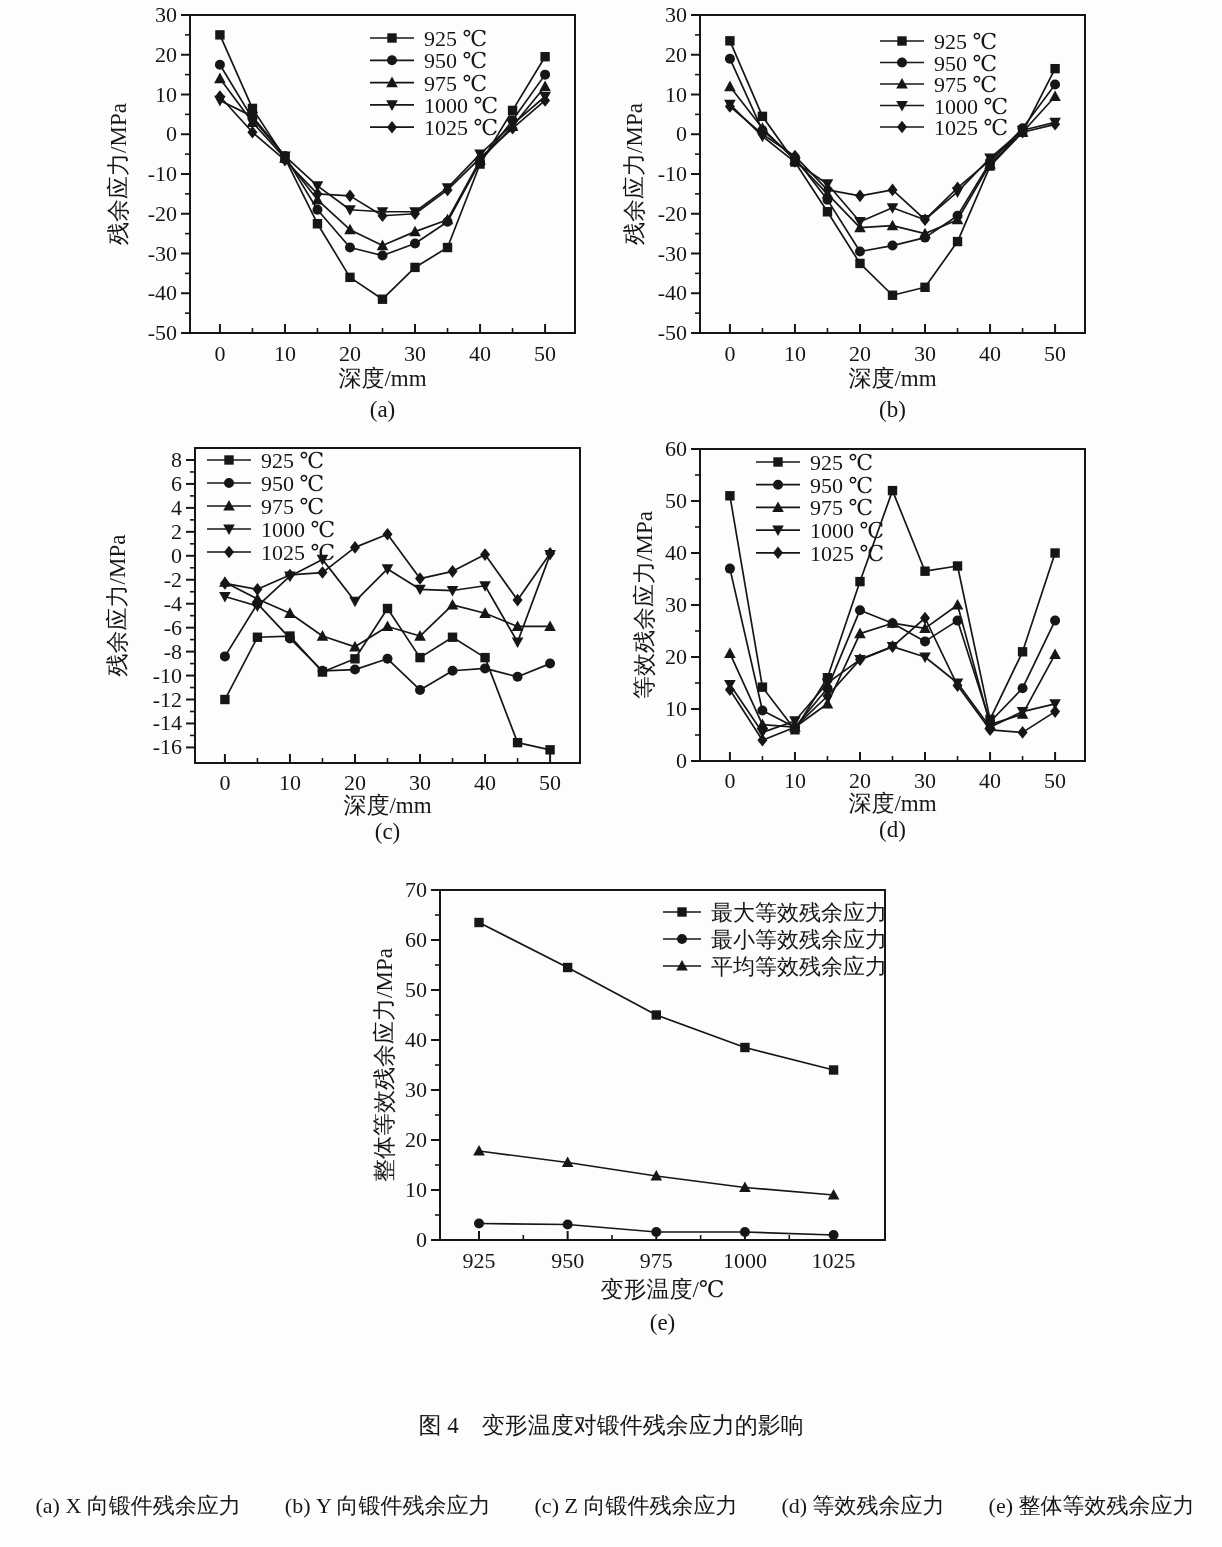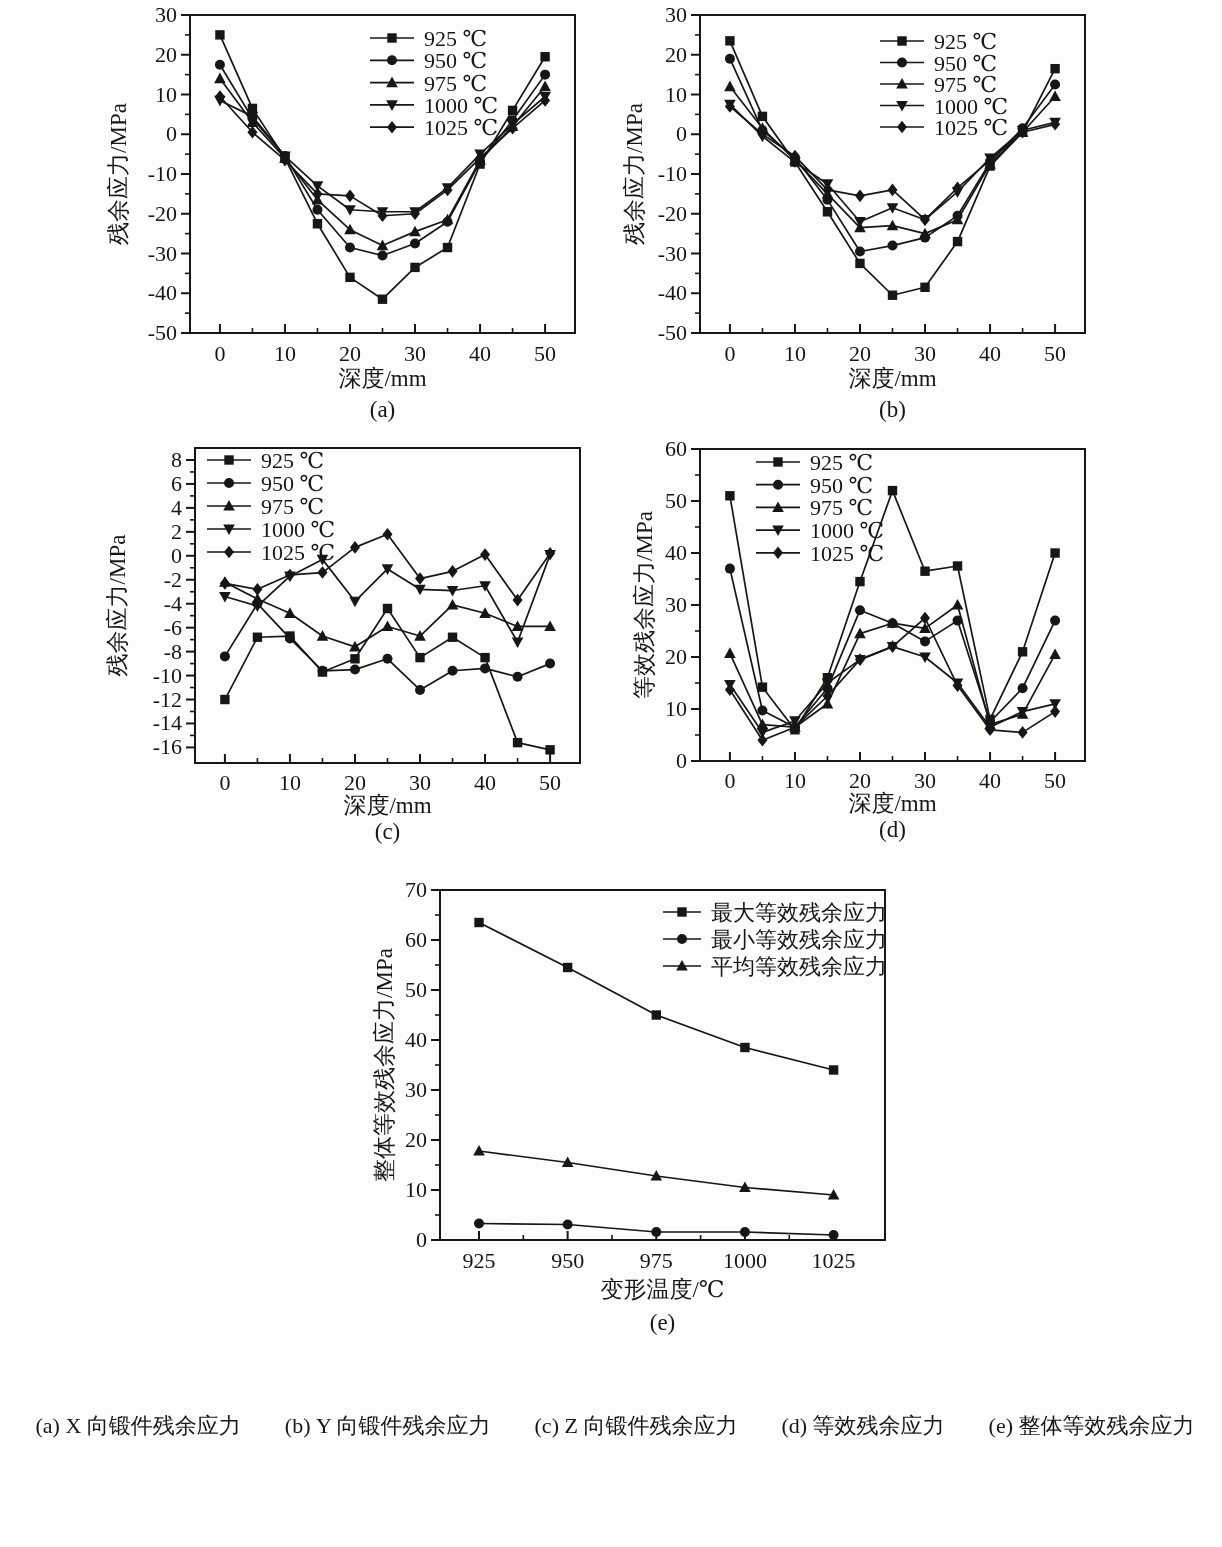--- a/index.html
+++ b/index.html
@@ -660,18 +660,19 @@
         <path d="M397,64a5,5 0 1,0 10,0a5,5 0 1,0 -10,0Z" fill="#161616"></path>
         <text x="431" y="72" font-size="22">最小等效残余应力</text>
         <line x1="383" y1="91" x2="421" y2="91" stroke="#161616" stroke-width="1.7"></line>
         <path d="M402,85L407.8,95.6L396.2,95.6Z" fill="#161616"></path>
         <text x="431" y="99" font-size="22">平均等效残余应力</text>
       </g>
       <text x="382.5" y="455" font-size="23" text-anchor="middle">(e)</text>
     </svg>
 
   <div class="caption">
+    <div class="zh-title">图 4　变形温度对锻件残余应力的影响</div>
     <div class="zh-items">(a) X 向锻件残余应力　　(b) Y 向锻件残余应力　　(c) Z 向锻件残余应力　　(d) 等效残余应力　　(e) 整体等效残余应力</div>
     
     
     
   </div>
 </div>
 
 </body></html>

